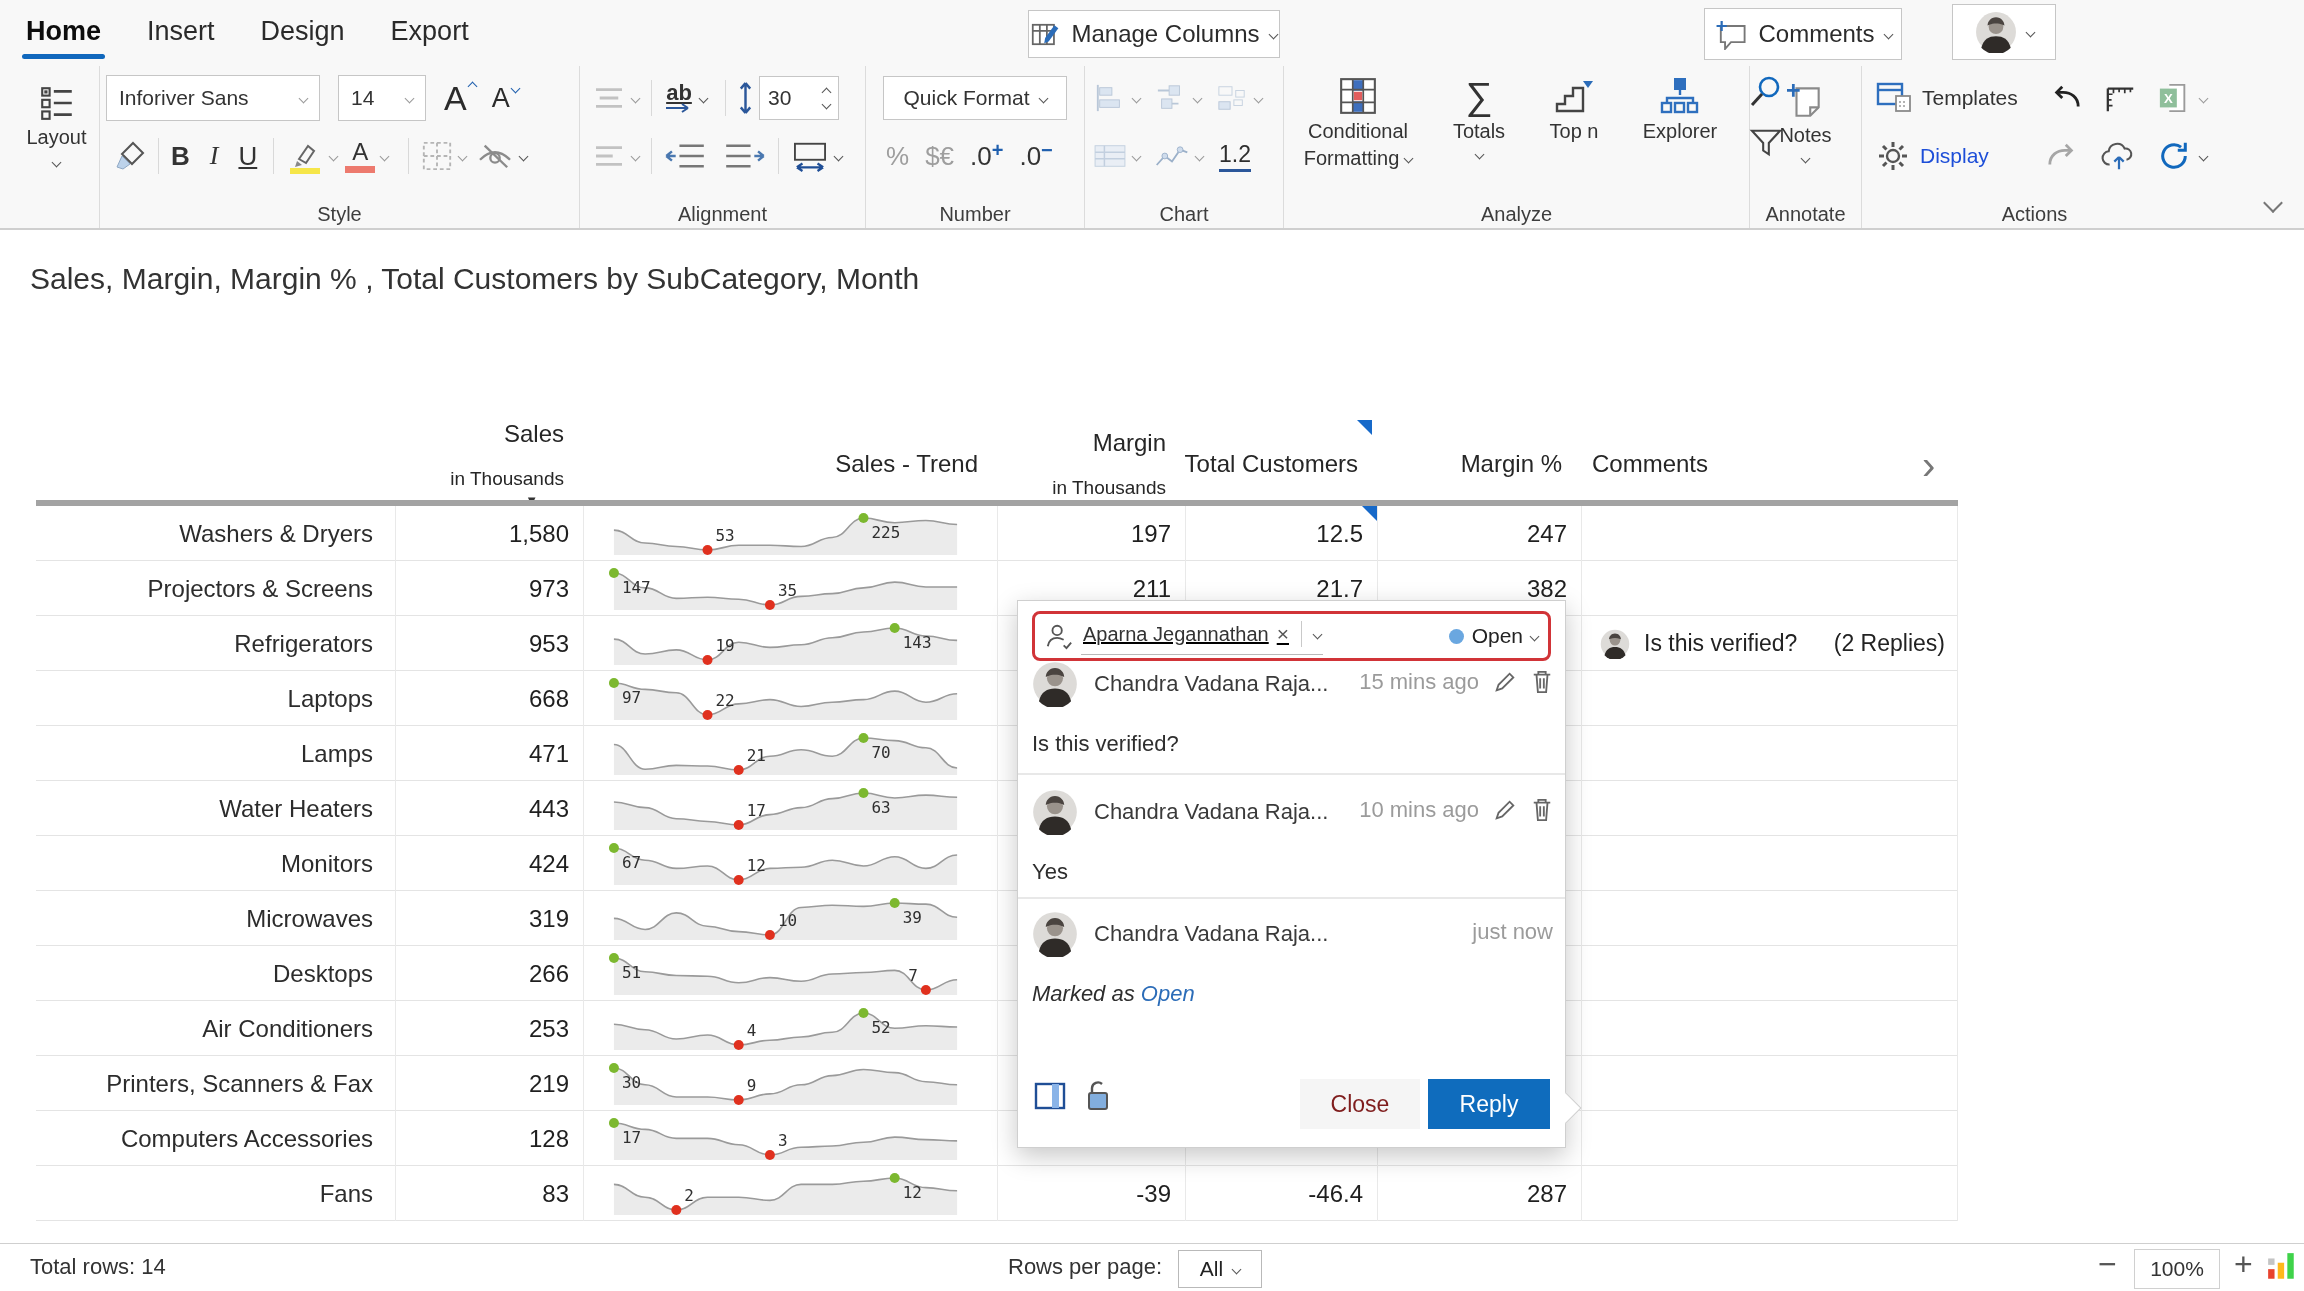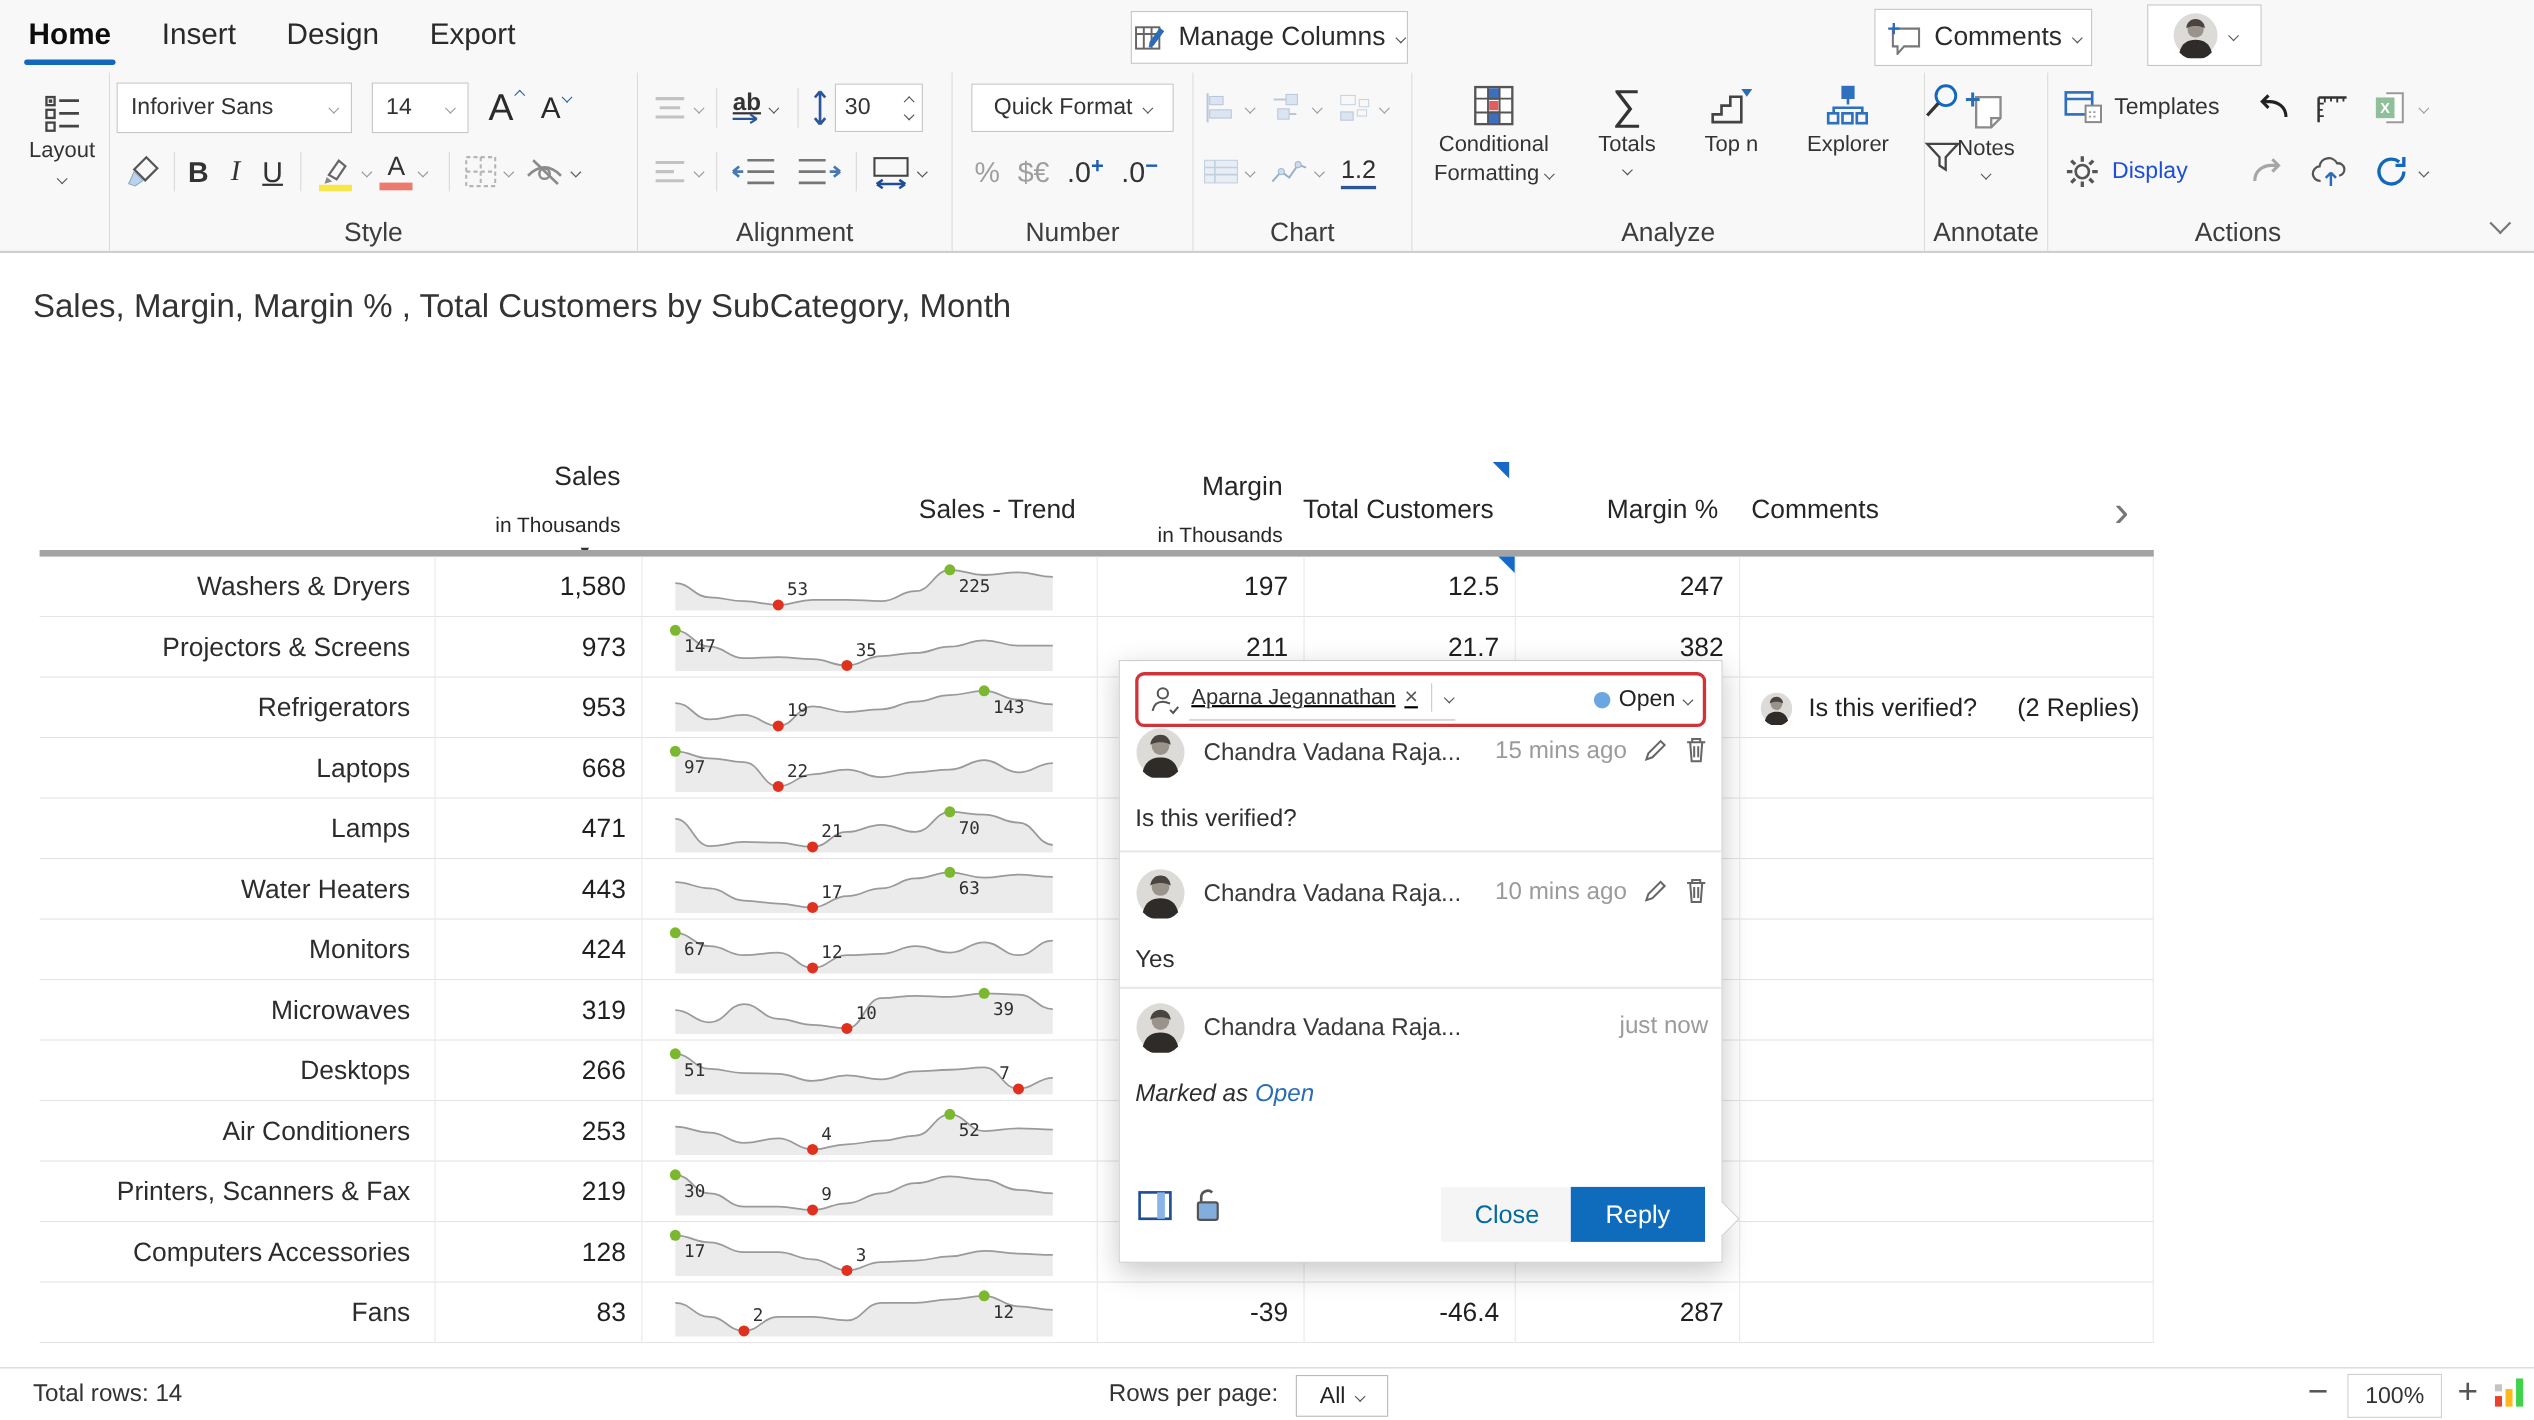--- a/index.html
+++ b/index.html
@@ -6,21 +6,21 @@
 body{width:2304px;height:1291px;background:#fff;font-family:"Liberation Sans",sans-serif;overflow:hidden}
 .app{position:relative;width:2304px;height:1291px}
 
 .ribbon{position:absolute;top:0;left:0;width:2304px;height:230px;background:#f8f8f8;border-bottom:2px solid #cfcfcf}
 .tabs{position:absolute;top:8px;left:22px;display:flex;gap:38px;font-size:27px;color:#2a2a2a}
 .tab{padding:8px 4px 14px;position:relative;cursor:pointer}
 .tab.active{font-weight:700;color:#0d0d0d}
 .tab.active::after{content:"";position:absolute;left:0;right:0;bottom:2px;height:5px;background:#1168bd;border-radius:3px}
 .tbtn{position:absolute;background:#fff;border:1px solid #c6c6c6;display:flex;align-items:center;justify-content:center;gap:10px;font-size:24px;color:#2b2b2b;cursor:pointer}
 .grp{position:absolute;top:66px;height:162px;border-right:1px solid #dcdcdc}
-.grp-label{position:absolute;bottom:2px;left:0;right:0;text-align:center;font-size:24px;color:#3d3d3d;white-space:nowrap}
+.grp-label{position:absolute;bottom:2px;left:0;right:0;text-align:center;font-size:20px;color:#3d3d3d;white-space:nowrap}
 .ra,.rb{position:absolute;left:0;right:0;height:52px;display:flex;align-items:center}
 .ra{top:6px}.rb{top:64px}
 .vsep{width:1px;height:36px;background:#d9d9d9;margin:0 12px;flex:0 0 auto}
 .selbox{background:#fff;border:1px solid #c6c6c6;height:46px;display:flex;align-items:center;padding:0 12px;font-size:21px;color:#333;gap:10px}
 .cv{width:9px;height:9px;border-right:2px solid #555;border-bottom:2px solid #555;transform:rotate(45deg);display:inline-block;flex:0 0 auto}
 .cv.sm{width:7px;height:7px;border-width:1.6px}
 .cv.gray{border-color:#9a9a9a}
 .cv.up{transform:rotate(225deg)}
 .ico{display:inline-flex;align-items:center;justify-content:center;flex:0 0 auto;cursor:pointer}
 .btxt{font-size:26px;color:#333}
@@ -60,21 +60,21 @@
 .cmt{position:absolute;left:0;width:100%;height:112px}
 .cmt .av{position:absolute;left:14px;top:2px;width:46px;height:46px}
 .cmt .who{position:absolute;left:76px;top:12px;font-size:22px;color:#3a3a3a}
 .cmt .meta{position:absolute;right:12px;top:10px;display:flex;align-items:center;gap:14px;font-size:22px;color:#9b9b9b}
 .cmt .txt{position:absolute;left:14px;top:72px;font-size:22px;color:#2e2e2e}
 .psep{position:absolute;left:0;width:100%;height:2px;background:#e8e8e8}
 .action{font-style:italic;color:#3c3c3c}
 .action .lnk{color:#2b6cb8;cursor:pointer}
 .pfoot-ic{position:absolute;top:478px;display:flex;gap:18px;left:16px;align-items:center}
 .btn{position:absolute;top:478px;height:50px;display:flex;align-items:center;justify-content:center;font-size:23px;cursor:pointer}
-.btn-close{left:292px;width:120px;background:#f5f5f5;color:#0369a1}
+.btn-close{left:282px;width:120px;background:#f5f5f5;color:#7f1d1d}
 .btn-reply{left:410px;width:122px;background:#0f6cbd;color:#fff}
 
 .footer{position:absolute;top:1243px;left:0;width:2304px;height:48px;border-top:1px solid #cfcfcf;background:#fff}
 .ftxt{position:absolute;font-size:22px;color:#333}
 .allbox{position:absolute;left:1178px;top:6px;width:84px;height:38px;border:1px solid #b9b9b9;background:#fff;display:flex;align-items:center;justify-content:center;gap:10px;font-size:21px;color:#222;cursor:pointer}
 .zoombox{position:absolute;left:2134px;top:5px;width:86px;height:40px;border:1px solid #d0d0d0;background:#fff;display:flex;align-items:center;justify-content:center;font-size:21px;color:#333}
 .zbtn{position:absolute;top:2px;font-size:32px;color:#555;cursor:pointer}
 svg{display:block}
 </style>
 </head>

